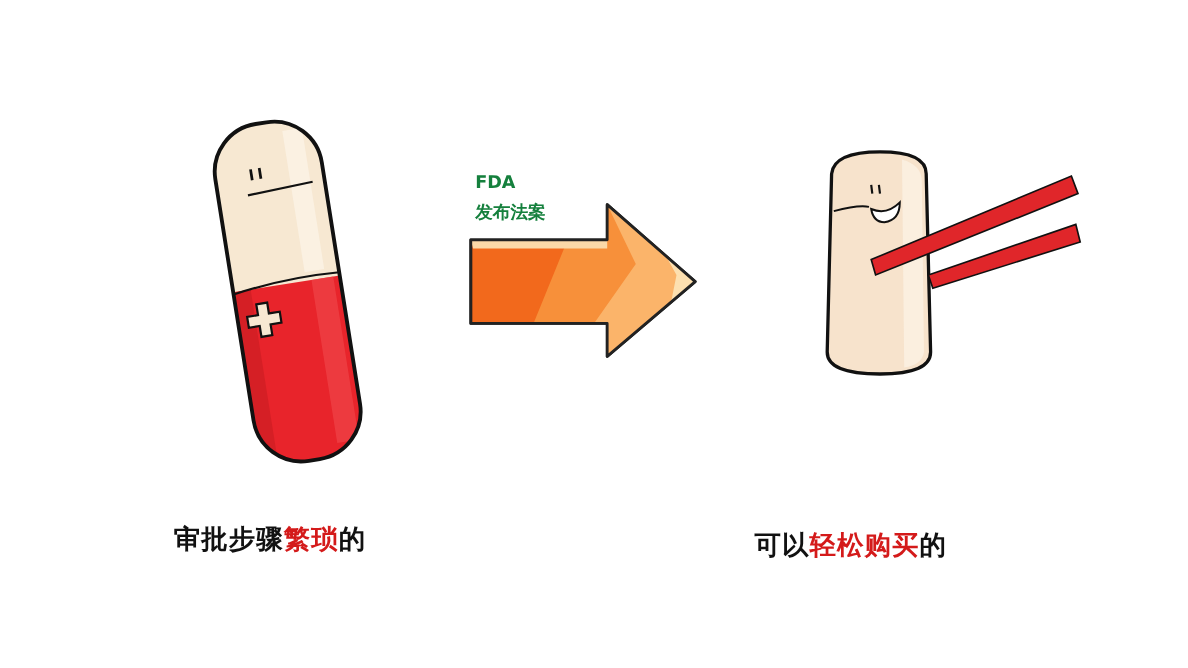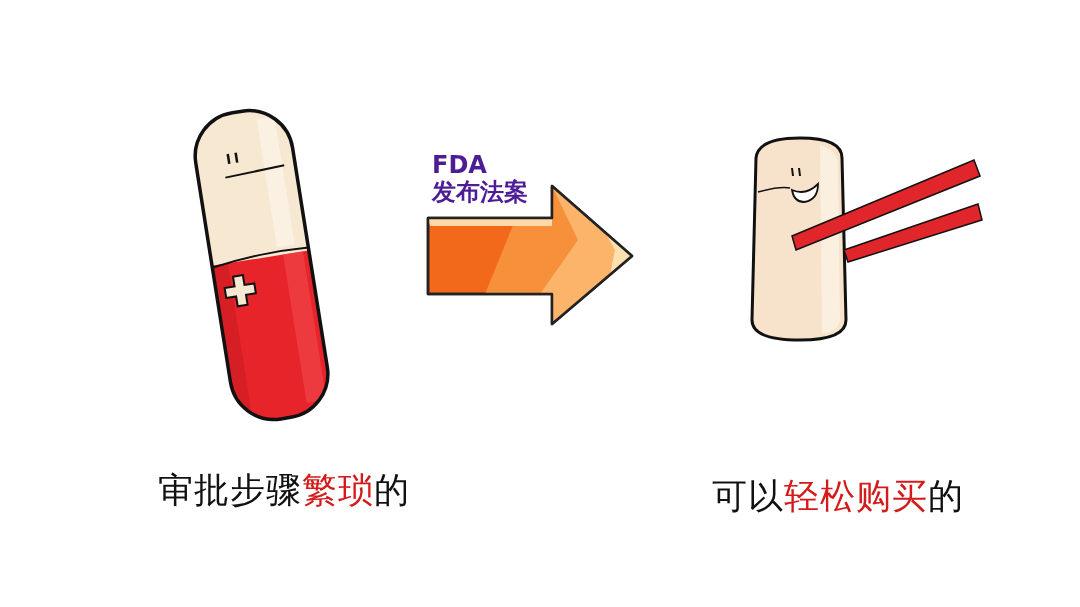--- a/index.html
+++ b/index.html
@@ -1,24 +1,24 @@
 <!DOCTYPE html>
 <html><head>
 <meta charset="utf-8">
 <style>
   html,body{margin:0;padding:0;background:#ffffff;}
   body{width:1080px;height:607px;position:relative;overflow:hidden;font-family:"DejaVu Sans","Liberation Sans",sans-serif;}
   .art{position:absolute;left:0;top:0;width:1080px;height:607px;}
-  .caption{position:absolute;font-weight:normal;font-size:35px;line-height:48px;color:#111;letter-spacing:1px;}
+  .caption{position:absolute;font-weight:bold;font-size:24px;line-height:48px;color:#111;letter-spacing:1px;}
   .caption .hl{color:#d41a1a;}
   #cap-left{left:158px;top:466px;}
   #cap-left .l2{padding-left:28px;}
-  #cap-right{left:712px;top:472px;}
+  #cap-right{left:686px;top:472px;}
   #cap-right .l2{padding-left:38px;}
-  .arrow-label{position:absolute;left:432px;top:152px;font-weight:bold;font-size:24px;line-height:27px;color:#4c1d95;}
+  .arrow-label{position:absolute;left:432px;top:152px;font-weight:bold;font-size:16px;line-height:27px;color:#15803d;}
 </style>
 </head>
 <body>
 
 <svg class="art" viewBox="0 0 1080 607">
 
   <g>
     <g transform="rotate(-9 262 268)">
       <clipPath id="capclip">
           <rect x="213" y="110" width="98" height="310" rx="44" ry="44"></rect>

